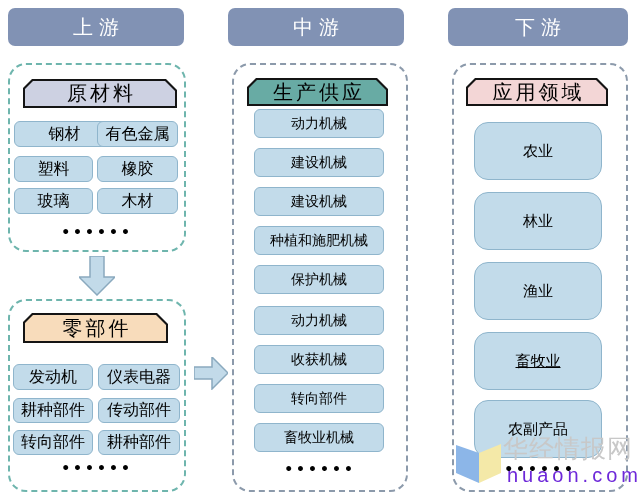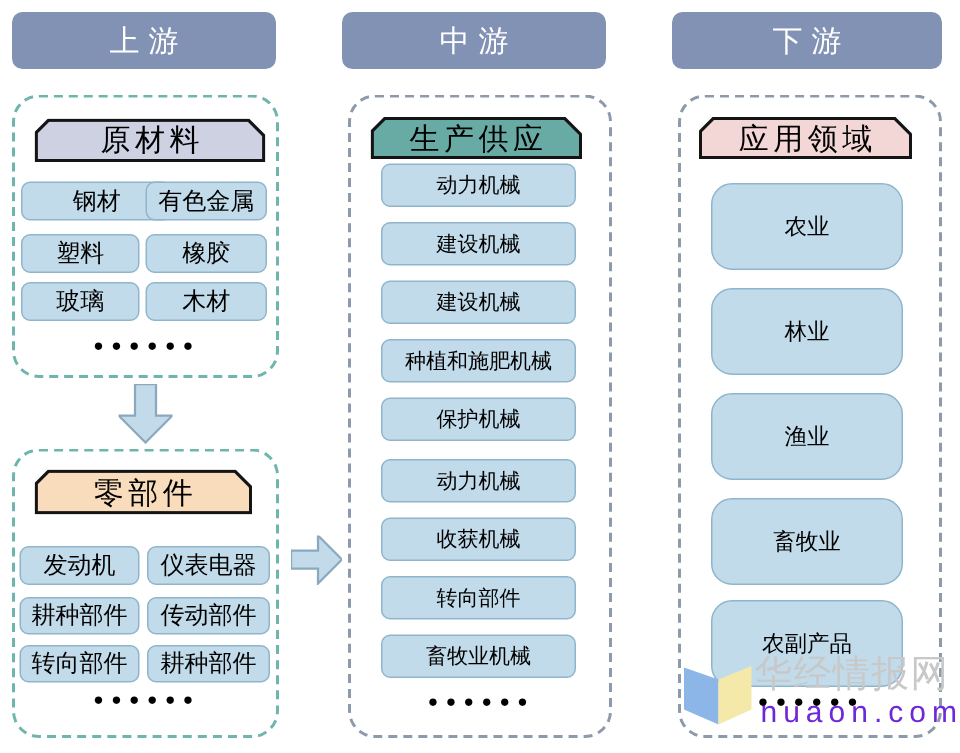--- a/index.html
+++ b/index.html
@@ -105,21 +105,21 @@
   <div class="box mid" style="left:254px;top:265px;width:130px;height:29px;">保护机械</div>
   <div class="box mid" style="left:254px;top:306px;width:130px;height:29px;">动力机械</div>
   <div class="box mid" style="left:254px;top:345px;width:130px;height:29px;">收获机械</div>
   <div class="box mid" style="left:254px;top:384px;width:130px;height:29px;">转向部件</div>
   <div class="box mid" style="left:254px;top:423px;width:130px;height:29px;">畜牧业机械</div>
   <div class="dots" style="left:232px;top:461px;width:176px;">••••••</div>
 
   <div class="box big" style="left:474px;top:122px;width:128px;height:58px;">农业</div>
   <div class="box big" style="left:474px;top:192px;width:128px;height:58px;">林业</div>
   <div class="box big" style="left:474px;top:262px;width:128px;height:58px;">渔业</div>
-  <div class="box big" style="left:474px;top:332px;width:128px;height:58px;">畜牧业</div>
+  <div class="box big" style="left:474px;top:332px;width:128px;height:58px;text-decoration:underline;">畜牧业</div>
   <div class="box big" style="left:474px;top:400px;width:128px;height:58px;">农副产品</div>
   <div class="dots over" style="left:452px;top:461px;width:176px;">••••••</div>
 
   <svg class="wm-logo" style="left:456px;top:440px;" width="46" height="44" viewBox="0 0 46 44">
     <polygon points="0,5 23,13 23,43 0,33" fill="#8cb6e8"></polygon>
     <polygon points="23,13 45,4 45,33 23,43" fill="#f4e9a8"></polygon>
   </svg>
   <div class="wm-name" style="left:503px;top:432px;">华经情报网</div>
   <div class="wm-domain" style="left:507px;top:464px;">huaon.com</div>
 

